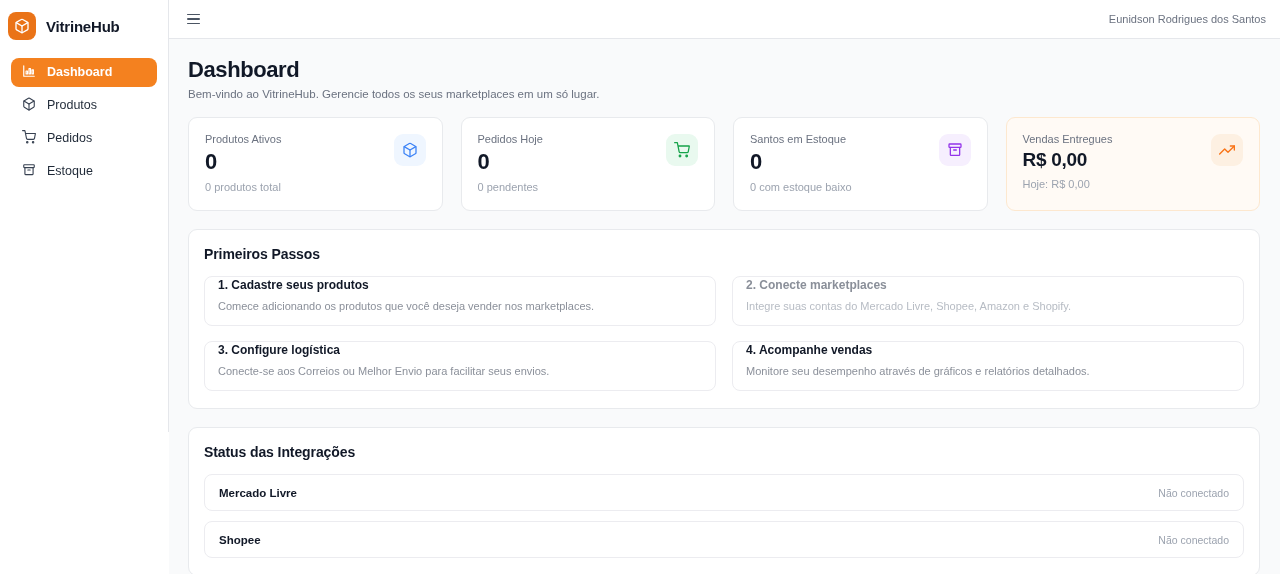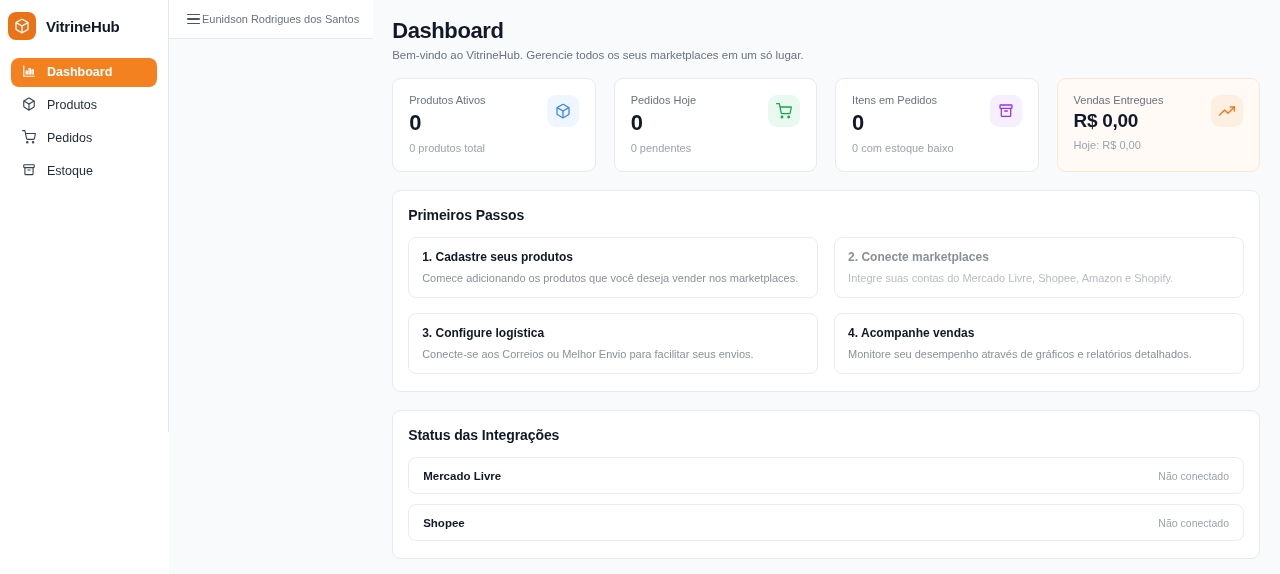--- a/index.html
+++ b/index.html
@@ -43,21 +43,21 @@
     cursor: pointer; user-select: none;
   }
   .nav-item .nav-label { line-height: 1; }
   .nav-item.active {
     background: #f4811f; color: #ffffff; font-weight: 600;
   }
   .nav-item.active svg { stroke: #ffffff; }
   .nav-item svg { stroke: #374151; }
 
   
-  .main { flex: 1; height: 574px; display: flex; background: #f9fafb; }
+  .main { flex: 1; height: 574px; display: flex; flex-direction: column; background: #f9fafb; }
   .topbar {
     height: 39px; min-height: 39px;
     background: #ffffff;
     border-bottom: 1px solid #e5e7eb;
     display: flex; align-items: center; justify-content: space-between;
     padding: 0 14px 0 16px;
   }
   .hamburger { display: flex; flex-direction: column; gap: 3px; cursor: pointer; padding: 3px 2px; }
   .hamburger span { display: block; width: 13px; height: 1.6px; background: #4b5563; border-radius: 1px; }
   .user-name { font-size: 11px; color: #6b7280; }
@@ -101,21 +101,21 @@
     border-radius: 9px;
     padding: 16px 15px 17px 15px;
     margin-top: 18px;
   }
   .panel-title { font-size: 14px; font-weight: 600; color: #111827; letter-spacing: -0.1px; }
 
   .steps { display: grid; grid-template-columns: 1fr 1fr; gap: 15px 16px; margin-top: 14px; }
   .step-card {
     border: 1px solid #ececf0;
     border-radius: 8px;
-    padding: 12px 13px 13px 13px;
+    padding: 1px 13px 13px 13px;
     background: #ffffff;
     cursor: pointer;
   }
   .step-title { font-size: 12px; font-weight: 700; color: #111827; }
   .step-desc { font-size: 11px; color: #8b909a; margin-top: 8px; }
   .step-card.dim .step-title { color: #8a8f99; font-weight: 700; }
   .step-card.dim .step-desc { color: #b7bcc4; }
 
   .integ-list { margin-top: 14px; display: flex; flex-direction: column; gap: 10px; }
   .integ-row {
@@ -239,21 +239,21 @@
             <svg width="16" height="16" viewBox="0 0 24 24" fill="none" stroke="#16a34a" stroke-width="1.9" stroke-linecap="round" stroke-linejoin="round">
               <circle cx="9" cy="21" r="1.2"></circle>
                 <circle cx="19" cy="21" r="1.2"></circle>
               <path d="M1 1h4l2.68 13.39a2 2 0 0 0 2 1.61h9.72a2 2 0 0 0 2-1.61L23 6H6"></path>
             </svg>
           </div>
         </div>
 
         <div class="stat-card">
           <div>
-            <div class="stat-label">Itens em Pedidos</div>
+            <div class="stat-label">Santos em Estoque</div>
             <div class="stat-value">0</div>
             <div class="stat-foot">0 com estoque baixo</div>
           </div>
           <div class="stat-badge badge-purple">
             <svg width="16" height="16" viewBox="0 0 24 24" fill="none" stroke="#9333ea" stroke-width="1.9" stroke-linecap="round" stroke-linejoin="round">
               <rect x="3" y="3" width="18" height="5" rx="1"></rect>
                 <path d="M5 8v11a1 1 0 0 0 1 1h12a1 1 0 0 0 1-1V8"></path>
                 <path d="M10 12h4"></path>
             </svg>
           </div>

